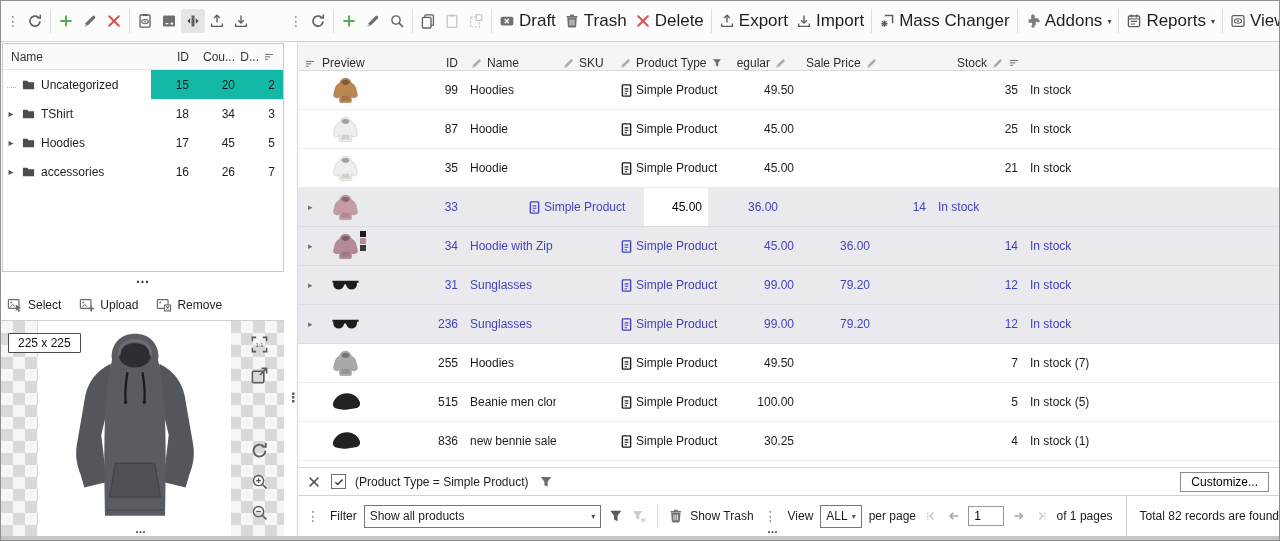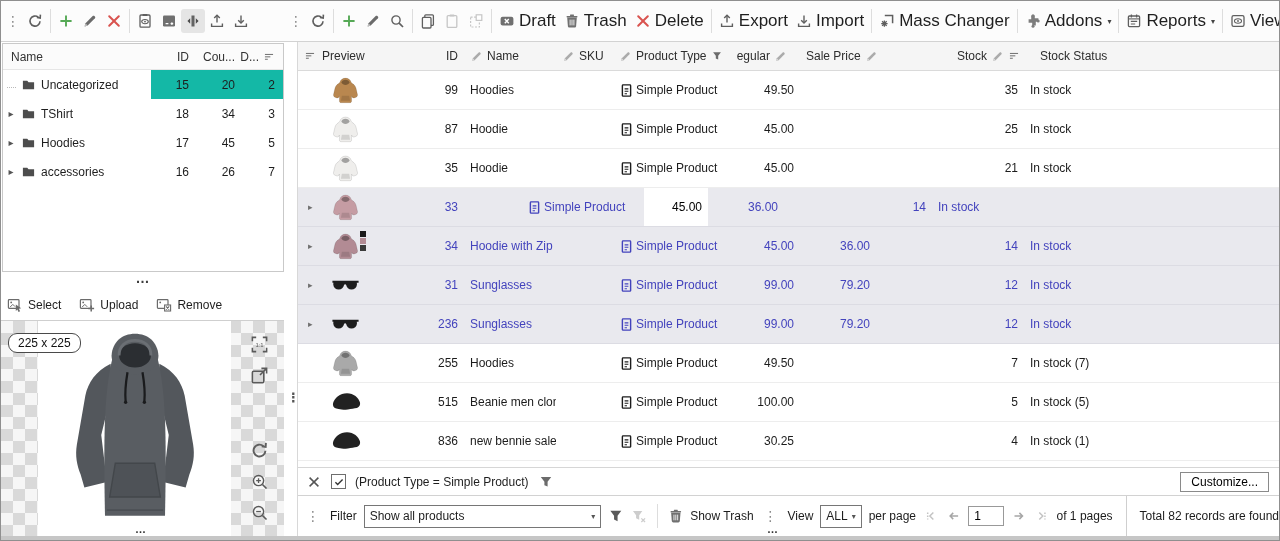--- a/index.html
+++ b/index.html
@@ -38,29 +38,29 @@
   .tree-folder svg{width:15px;height:14px}
   .tree-name{white-space:nowrap}
   .h-splitter{flex:0 0 18px;display:flex;align-items:center;justify-content:center;color:#3c3c3c;font-weight:bold;font-size:14px}
   .dots-h{transform:translateY(-3px)}
   .img-buttons{flex:0 0 30px;display:flex;align-items:center;padding-left:6px;gap:18px}
   .imgbtn{display:flex;align-items:center;gap:5px}
   .preview{flex:1;position:relative;border-top:1px solid #cfcfcf;background-color:#f6f6f6;overflow:hidden;
     background-image:linear-gradient(45deg,#d9d9d9 25%,transparent 25%,transparent 75%,#d9d9d9 75%),linear-gradient(45deg,#d9d9d9 25%,transparent 25%,transparent 75%,#d9d9d9 75%);
     background-size:24px 24px;background-position:0 0,12px 12px}
   .img-white{position:absolute;left:37px;top:0;bottom:0;width:193px;background:#fff;display:flex;align-items:center;justify-content:center}
-  .size-badge{position:absolute;left:7px;top:12px;background:#fff;border:1px solid #4a4a4a;border-radius:9px;padding:2px 9px;color:#111}
+  .size-badge{position:absolute;left:7px;top:12px;background:#fff;border:1px solid #4a4a4a;border-radius:1px;padding:2px 9px;color:#111}
   #preview-tools{position:absolute;right:15px;top:14px;display:flex;flex-direction:column;gap:9px}
   .ptool svg{width:19px;height:19px;display:block}
   .ptool-gap{margin-top:44px}
   .v-splitter{flex:0 0 13px;width:13px;position:relative;background:#fff}
   .dots-v{position:absolute;left:3px;top:348px;color:#555;font-size:13px;font-weight:bold}
   
   .right-panel{flex:1;display:flex;flex-direction:column;border-left:1px solid #d8d8d8;min-width:0;background:#fff}
-  .grid-header{flex:0 0 29px;display:flex;align-items:center;background:#f5f5f5;border-bottom:1px solid #dadada;color:#2d2d2d}
+  .grid-header{flex:0 0 29px;display:flex;align-items:flex-end;background:#f5f5f5;border-bottom:1px solid #dadada;color:#2d2d2d}
   .gh{display:flex;align-items:center;gap:4px;overflow:hidden;white-space:nowrap;padding-left:6px}
   .gh.r{justify-content:flex-end;padding-left:0;padding-right:6px}
   .gh.cell-regular{padding-right:13px}
   .gh.cell-status{padding-left:14px}
   .gh-pencil svg{width:13px;height:13px}
   .gh-extra svg{width:12px;height:12px}
   .grid-body{flex:1;overflow:hidden}
   .grid-row{height:39px;display:flex;align-items:stretch;border-bottom:1px solid #ededed;color:#1c1c1c}
   .grid-row.selected{background:#e9e9ee;color:#4343bd;border-bottom-color:#dcdce3}
   .gc{display:flex;align-items:center;overflow:hidden;white-space:nowrap;padding-left:6px}
@@ -597,23 +597,20 @@
                 <path d="M2.6 13.4l.9-3.1 7.2-7.2c.5-.5 1.2-.5 1.7 0l.5.5c.5.5.5 1.2 0 1.7l-7.2 7.2z" fill="#ababab"></path>
                 <path d="M2.6 13.4l.9-3.1 2.2 2.2z" fill="#dddddd"></path>
               </svg>
             </span>
             <span class="icn-wrap gh-extra">
               <svg viewBox="0 0 16 16">
                 <path d="M2.6 4.6h10.8M2.6 7.8h7.2M2.6 11h3.8" stroke="#5f5f5f" stroke-width="1.2" fill="none"></path>
               </svg>
             </span>
           </div>
-          <div class="gh cell-status" style="flex:1">
-            <span>Stock Status</span>
-          </div>
         </div>
       <div id="grid-body" class="grid-body">
           <div class="grid-row">
             <div class="gc cell-expander" style="width:18px;flex:0 0 18px"></div>
             <div class="gc cell-preview" style="width:92px;flex:0 0 92px">
               <span class="thumb">
                 <svg viewBox="0 0 32 32" style="color:#b9874f">
                   <path d="M16 3.2c-2.9 0-5.2 1.7-5.8 4.2l-1.3 1.5c-1.9 1-3.2 2.7-3.8 4.8L3.6 20.2c-.3 1.2.3 2.3 1.4 2.7l2 .8c.7.3 1.5 0 1.9-.6l.8-1.3V27c0 .9.7 1.6 1.6 1.6h9.4c.9 0 1.6-.7 1.6-1.6v-5.2l.8 1.3c.4.6 1.2.9 1.9.6l2-.8c1.1-.4 1.7-1.5 1.4-2.7l-1.5-6.5c-.6-2.1-1.9-3.8-3.8-4.8l-1.3-1.5C21.2 4.9 18.9 3.2 16 3.2z" fill="currentColor" stroke="rgba(0,0,0,0.18)" stroke-width="0.6"></path>
                   <path d="M16 4.8c-2.1 0-3.9 1.3-4.3 3 .9 1.5 2.4 2.4 4.3 2.4 1.9 0 3.4-.9 4.3-2.4-.4-1.7-2.2-3-4.3-3z" fill="rgba(0,0,0,0.32)"></path>
                   <path d="M12.2 21.5h7.6l.9 5.1h-9.4z" fill="rgba(0,0,0,0.12)"></path>

